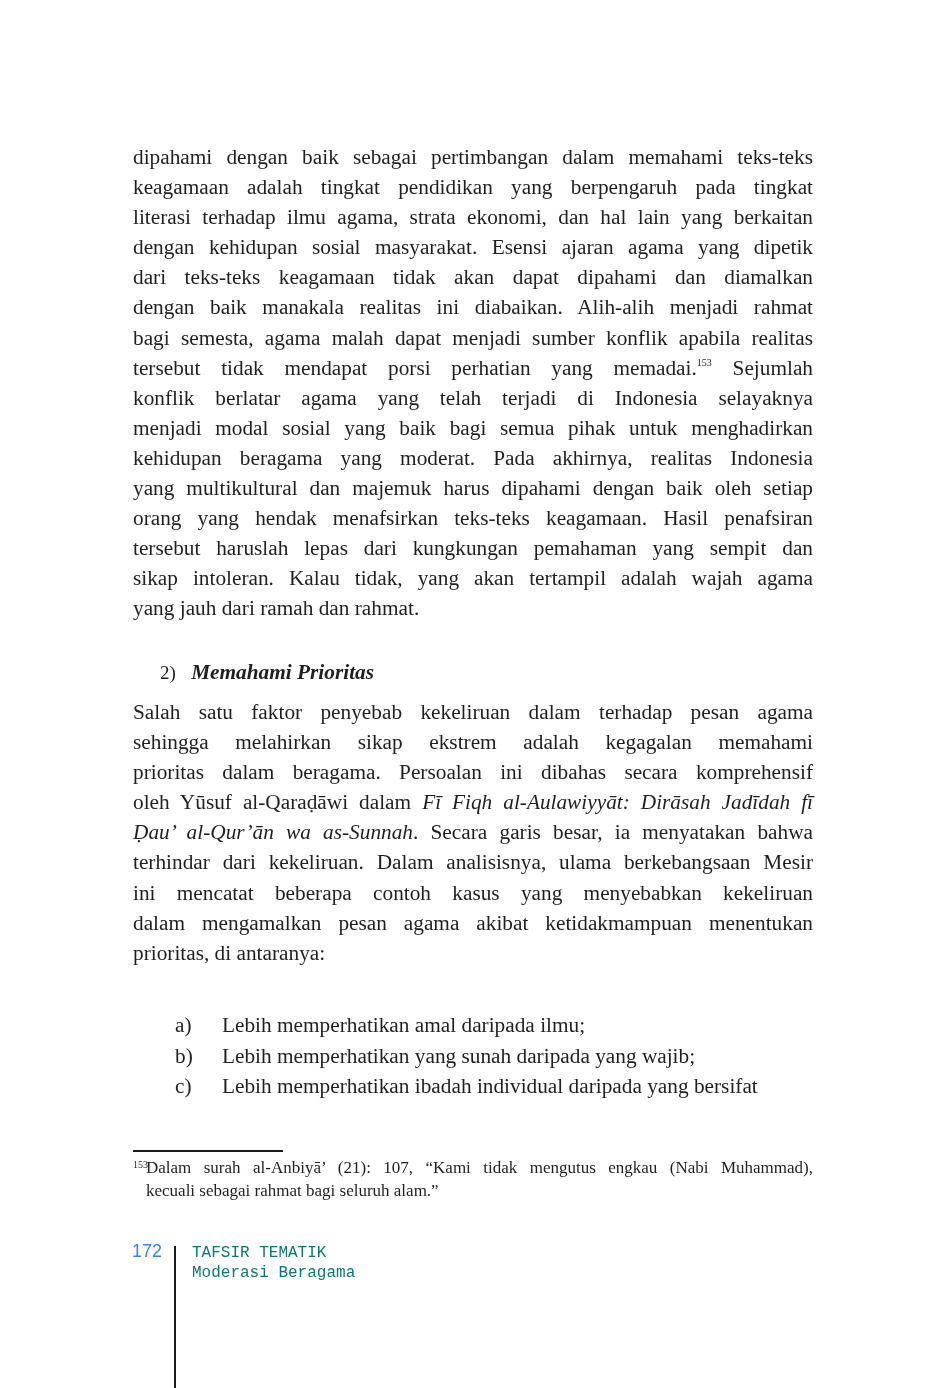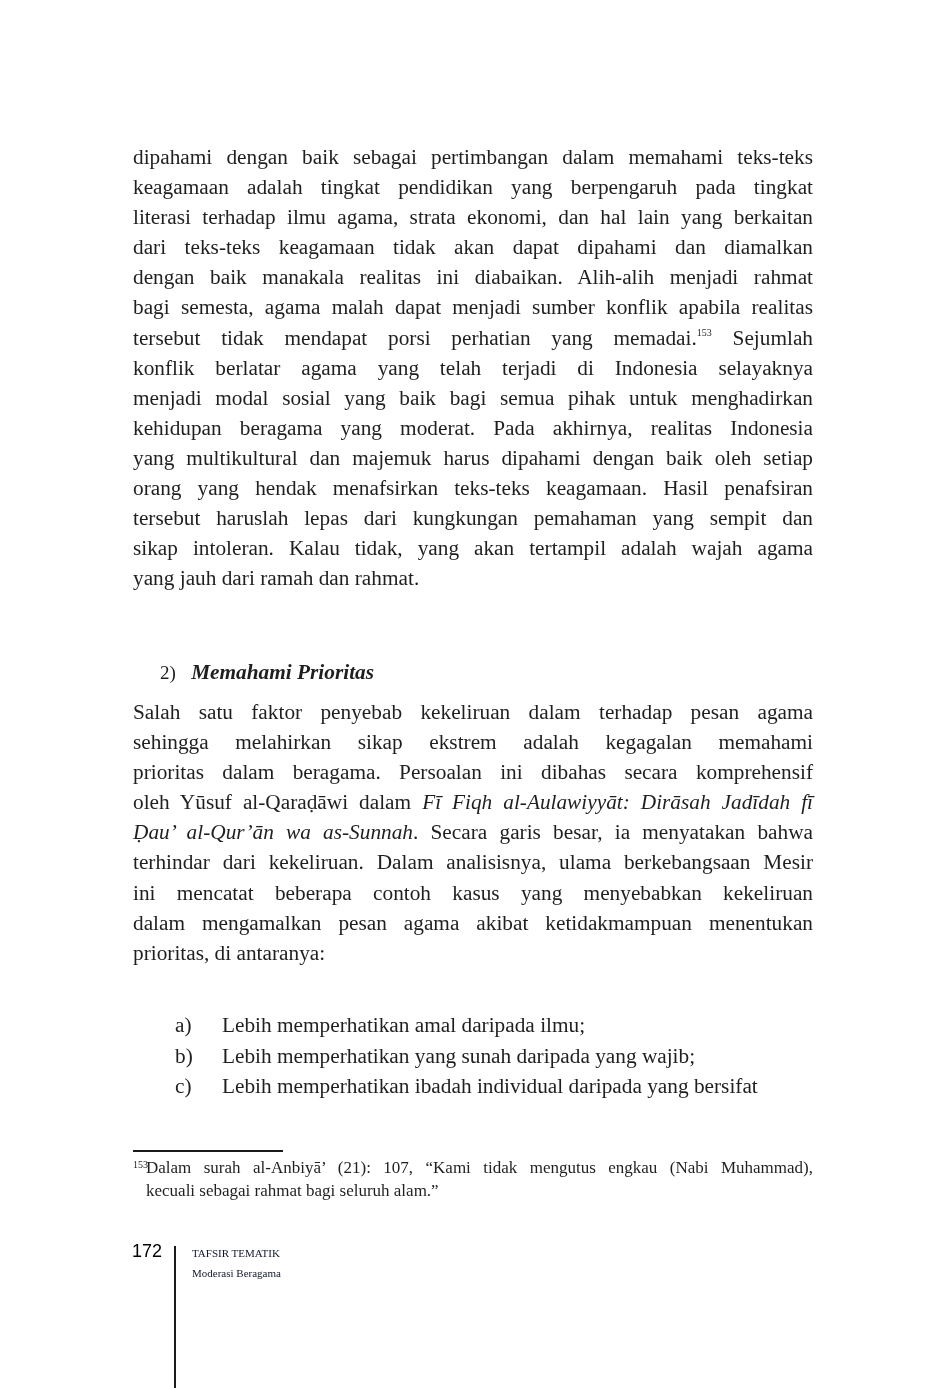--- a/index.html
+++ b/index.html
@@ -33,38 +33,39 @@
     .footnote {
       position: absolute; left: 133px; top: 1156px; width: 680px;
       font-family: "Liberation Serif", "DejaVu Serif", serif;
       font-size: 17px; line-height: 23px; color: #1f1f1f;
     }
     .fn-num { position: absolute; left: 0; top: -3px; font-size: 10px; }
     .fn-line { display: block; margin-left: 13px; white-space: nowrap; text-align: justify; text-align-last: justify; height: 23px; }
     .fn-line.last { text-align-last: left; }
     .footer-num {
       position: absolute; left: 132px; top: 1241px;
-      font-family: "Liberation Sans", "DejaVu Sans", sans-serif; font-size: 18px; color: #000000;
+      font-family: "Liberation Sans", "DejaVu Sans", sans-serif; font-size: 18px; color: #3b82f6;
     }
     .footer-rule { position: absolute; left: 174px; top: 1246px; width: 2px; height: 142px; background: #1a1a1a; }
     .footer-title {
       position: absolute; left: 192px; top: 1243px;
-      font-family: Liberation Serif, serif; font-size: 11px; line-height: 20px; color: #0f172a;
+      font-family: Liberation Mono, monospace; font-size: 16px; line-height: 20px; color: #0f766e;
     }
     .i { font-style: italic; }
   </style>
 </head>
 <body>
 
 <div class="page">
 
   <div class="body-text">
     <span class="line">dipahami dengan baik sebagai pertimbangan dalam memahami teks-teks</span>
     <span class="line">keagamaan adalah tingkat pendidikan yang berpengaruh pada tingkat</span>
     <span class="line">literasi terhadap ilmu agama, strata ekonomi, dan hal lain yang berkaitan</span>
+    <span class="line">dengan kehidupan sosial masyarakat. Esensi ajaran agama yang dipetik</span>
     <span class="line">dari teks-teks keagamaan tidak akan dapat dipahami dan diamalkan</span>
     <span class="line">dengan baik manakala realitas ini diabaikan. Alih-alih menjadi rahmat</span>
     <span class="line">bagi semesta, agama malah dapat menjadi sumber konflik apabila realitas</span>
     <span class="line"><span>tersebut tidak mendapat porsi perhatian yang memadai.</span><sup>153</sup> <span>Sejumlah</span></span>
     <span class="line">konflik berlatar agama yang telah terjadi di Indonesia selayaknya</span>
     <span class="line">menjadi modal sosial yang baik bagi semua pihak untuk menghadirkan</span>
     <span class="line">kehidupan beragama yang moderat. Pada akhirnya, realitas Indonesia</span>
     <span class="line">yang multikultural dan majemuk harus dipahami dengan baik oleh setiap</span>
     <span class="line">orang yang hendak menafsirkan teks-teks keagamaan. Hasil penafsiran</span>
     <span class="line">tersebut haruslah lepas dari kungkungan pemahaman yang sempit dan</span>

